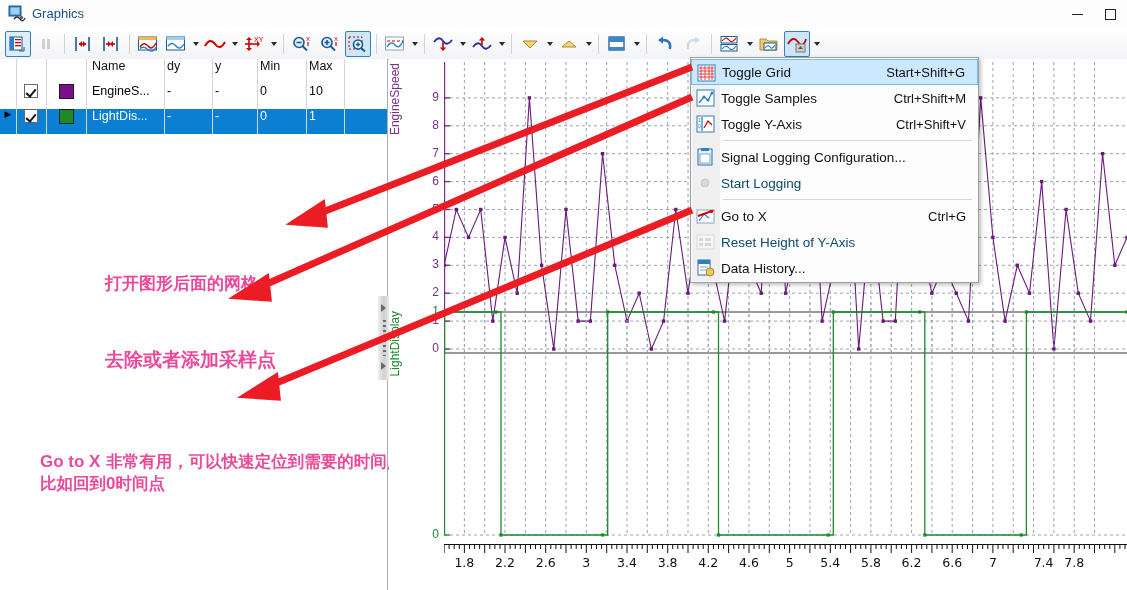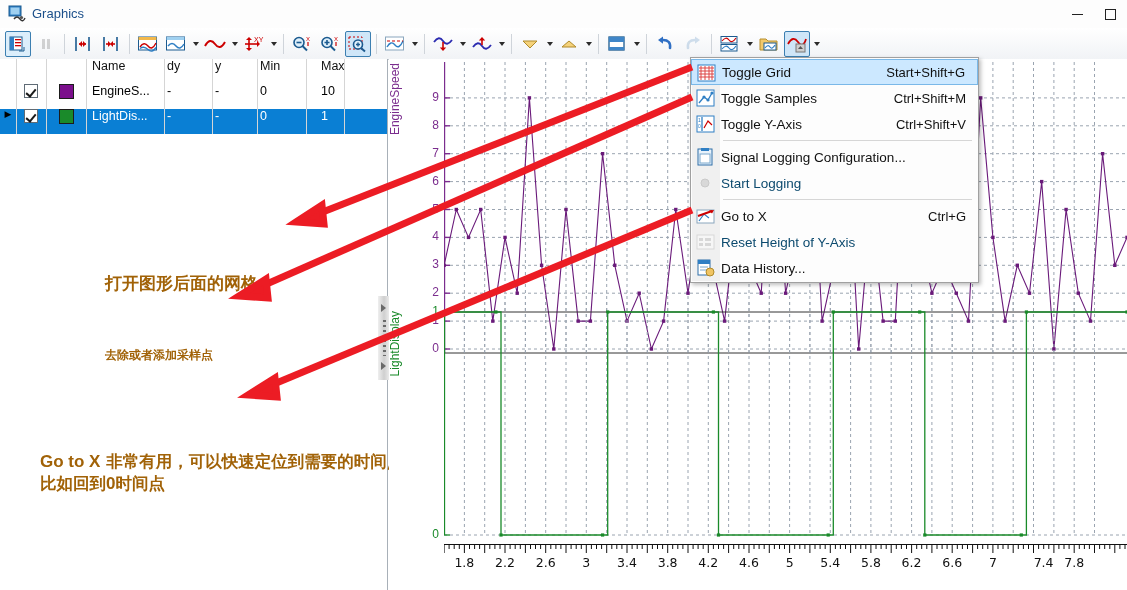--- a/index.html
+++ b/index.html
@@ -46,29 +46,29 @@
   .gt-check{width:30px;display:flex;align-items:center;justify-content:center;flex:none;}
   .chk{width:14px;height:14px;border:1px solid #5f6b75;background:#fff;position:relative;box-sizing:border-box;}
   .chk:after{content:"";position:absolute;left:3px;top:2px;width:4px;height:8px;
     border-right:2px solid #1a1a1a;border-bottom:2px solid #1a1a1a;transform:rotate(40deg);}
   .gt-color{width:40px;display:flex;align-items:center;justify-content:center;flex:none;}
   .swatch{width:15px;height:15px;border:1px solid #1c1c1c;box-sizing:border-box;}
   .gt-name{width:78px;flex:none;padding-left:6px;box-sizing:border-box;}
   .gt-dy{width:48px;flex:none;padding-left:3px;box-sizing:border-box;}
   .gt-y{width:45px;flex:none;padding-left:3px;box-sizing:border-box;}
   .gt-min{width:49px;flex:none;padding-left:3px;box-sizing:border-box;}
-  .gt-max{width:38px;flex:none;padding-left:3px;box-sizing:border-box;margin-left:12px;}
+  .gt-max{width:38px;flex:none;padding-left:3px;box-sizing:border-box;}
   .gt-tail{flex:1;}
   .gt-vline{position:absolute;top:0;width:1px;background:#d5d5d5;}
 
   
-  .anno{position:absolute;color:#a16207;font-weight:bold;white-space:nowrap;
+  .anno{position:absolute;color:#ec4899;font-weight:bold;white-space:nowrap;
     font-family:"DejaVu Sans","Liberation Sans",sans-serif;}
   .anno1{left:105px;top:213px;font-size:17px;}
-  .anno2{left:105px;top:288px;font-size:12px;font-family:Liberation Mono, monospace;}
+  .anno2{left:105px;top:288px;font-size:19px;font-family:Liberation Mono, monospace;}
   .anno3{left:40px;top:392px;font-size:16.5px;line-height:22px;}
   .anno3 .en{font-family:"Liberation Sans",sans-serif;font-size:17px;}
 
   
   .splitter{position:absolute;left:378px;top:296px;width:12px;height:84px;
     background:linear-gradient(90deg,#efefef,#cfcfcf,#efefef);}
   .sp-tri{position:absolute;left:3px;width:0;height:0;border-top:4px solid transparent;
     border-bottom:4px solid transparent;border-right:5px solid #6a6a6a;}
   .sp-dots{position:absolute;left:4.5px;top:24px;width:3px;height:36px;
     background-image:repeating-linear-gradient(#6a6a6a 0 2px,transparent 2px 5px);}

